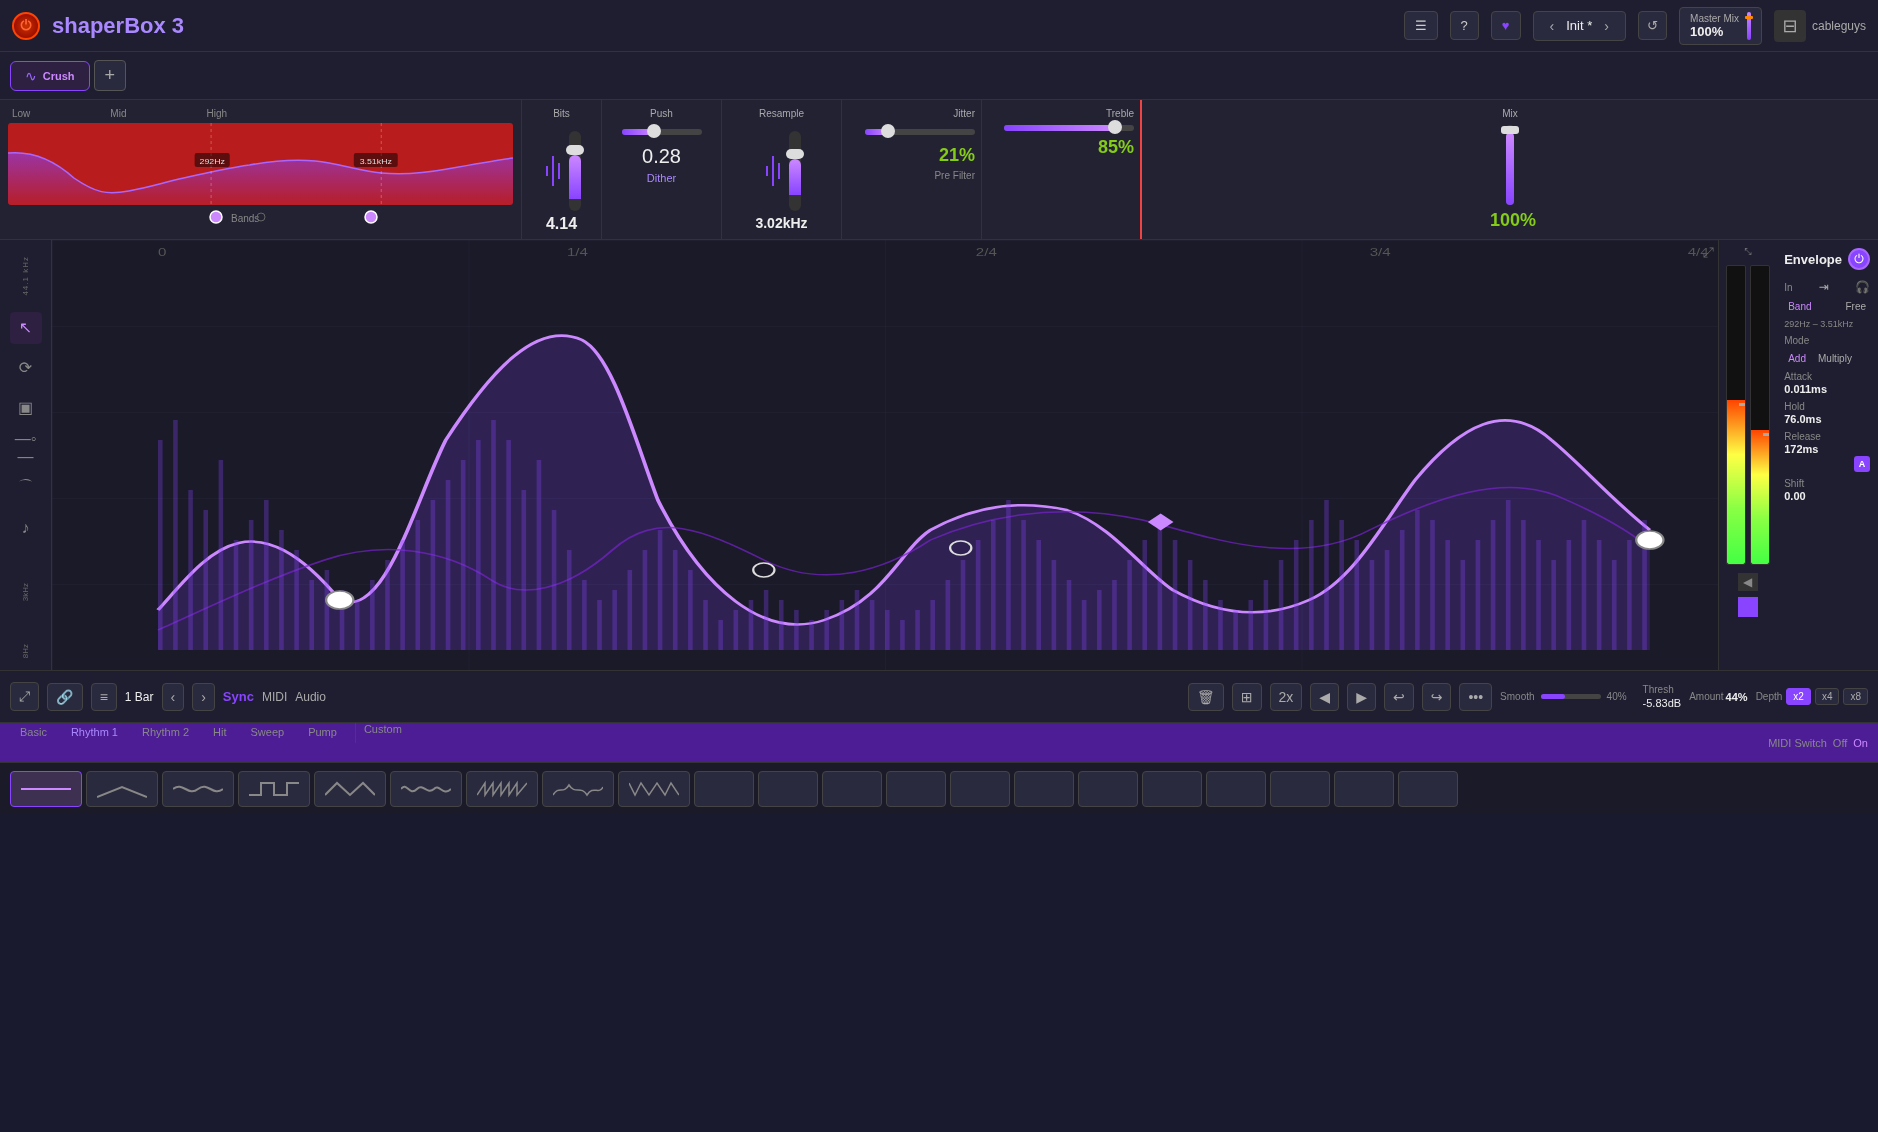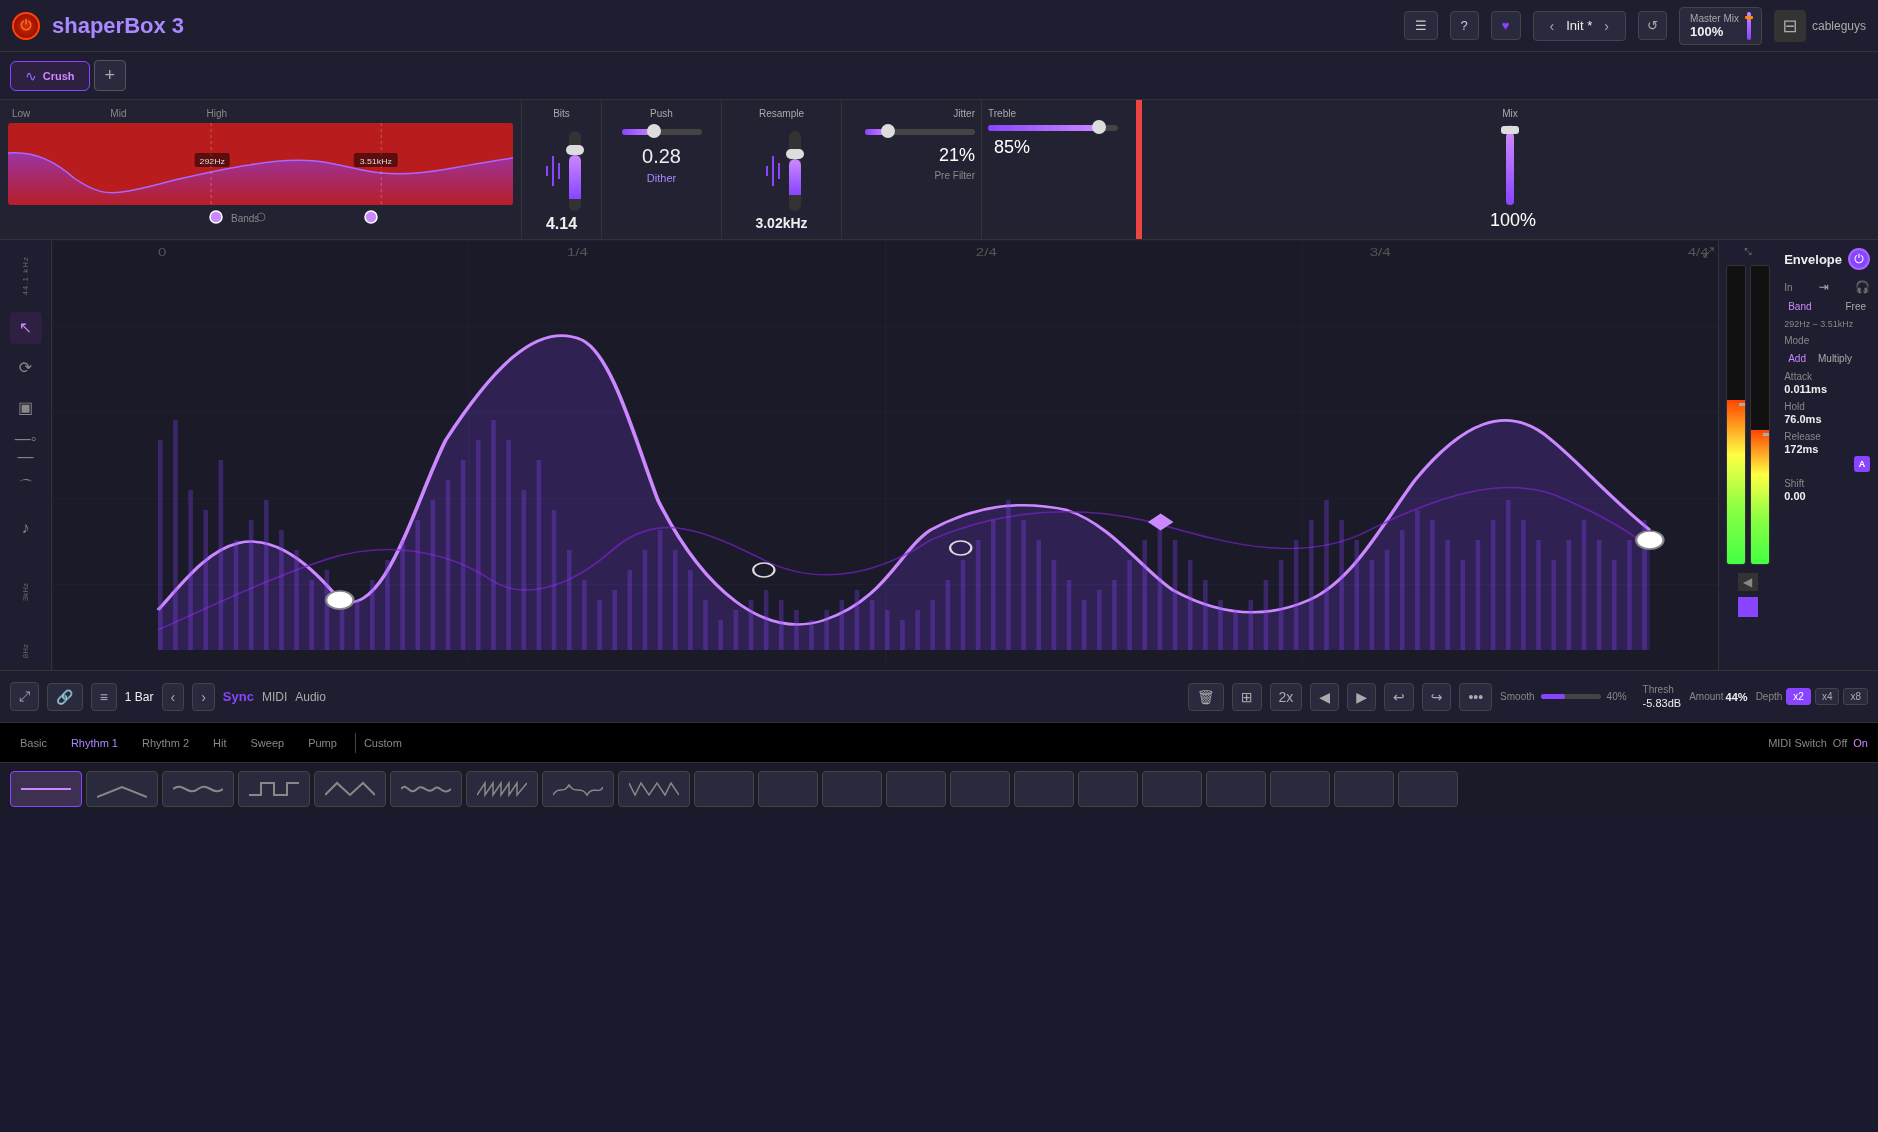--- a/index.html
+++ b/index.html
@@ -211,29 +211,29 @@
       position: relative; margin: 6px 0;
     }
     .horiz-slider-fill {
       height: 100%; border-radius: 3px;
       background: linear-gradient(to right, #8844ff, #cc88ff);
     }
     .horiz-thumb {
       position: absolute; top: -5px; width: 14px; height: 14px;
       background: #ddd; border-radius: 50%; transform: translateX(-50%);
     }
-    .pct-val { font-size: 18px; font-weight: normal; color: #ffffff; margin-left: 6px; }
+    .pct-val { font-size: 18px; font-weight: bold; color: #84cc16; margin-left: 6px; }
     .sub-label { color: #888; font-size: 10px; }
 
     
     .treble-panel {
       width: 160px;
-      border-right: 6px solid #ef4444;
+      border-right: 2px solid #ef4444;
       display: flex; flex-direction: column;
-      align-items: flex-start; padding: 8px 6px; gap: 0;
+      align-items: flex-end; padding: 8px 6px; gap: 0;
     }
 
     
     .mix-panel {
       flex: 1;
       display: flex; flex-direction: column;
       align-items: center; padding: 8px 6px; gap: 4px; justify-content: space-between;
     }
     .mix-vert-track {
       width: 8px; height: 80px; background: #444; border-radius: 4px;
@@ -363,22 +363,22 @@
     }
     .smooth-fill { height: 100%; background: #8844ff; border-radius: 3px; }
     .thresh-val { color: #eee; font-size: 11px; }
     .amount-area { display: flex; gap: 2px; color: #888; font-size: 10px; }
     .depth-area { display: flex; align-items: center; gap: 4px; color: #888; font-size: 10px; }
     .depth-btn { padding: 2px 6px; background: #2a2a3e; border: 1px solid #444; border-radius: 3px; cursor: pointer; color: #aaa; font-size: 10px; }
     .depth-btn.active { background: #8844ff; color: #fff; border-color: #8844ff; }
 
     
     .patterns-bar {
-      display: flex; align-items: center;
-      background: #000000;
+      display: flex; 
+      background: #4c1d95;
       height: 40px;
       padding: 0 10px;
       border-top: 1px solid #333;
       gap: 4px;
     }
     .pattern-tab {
       padding: 3px 10px; cursor: pointer;
       border-radius: 3px; color: #888; font-size: 11px;
     }
     .pattern-tab.active { color: #aa88ff; }

